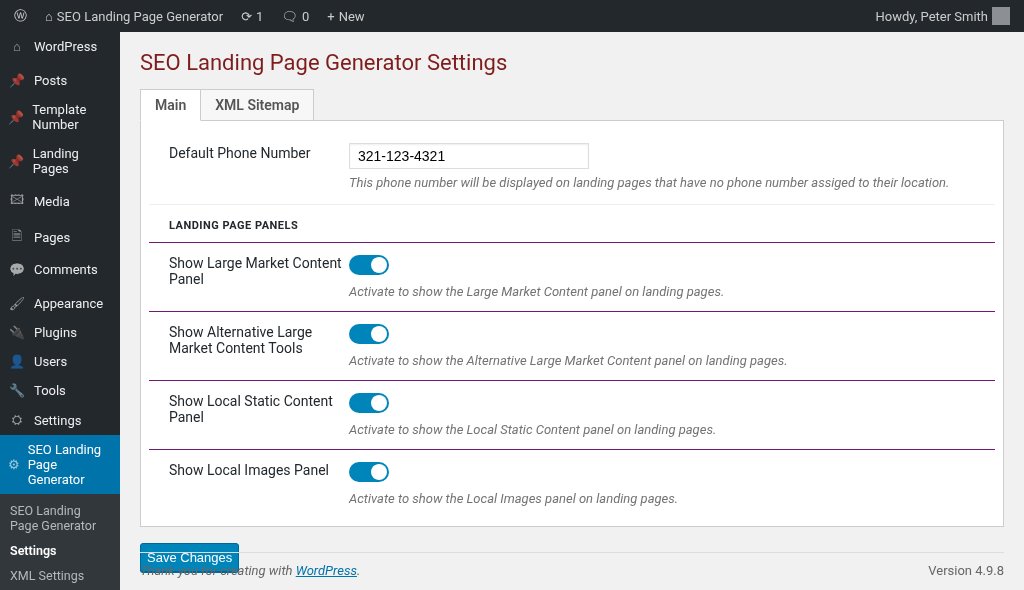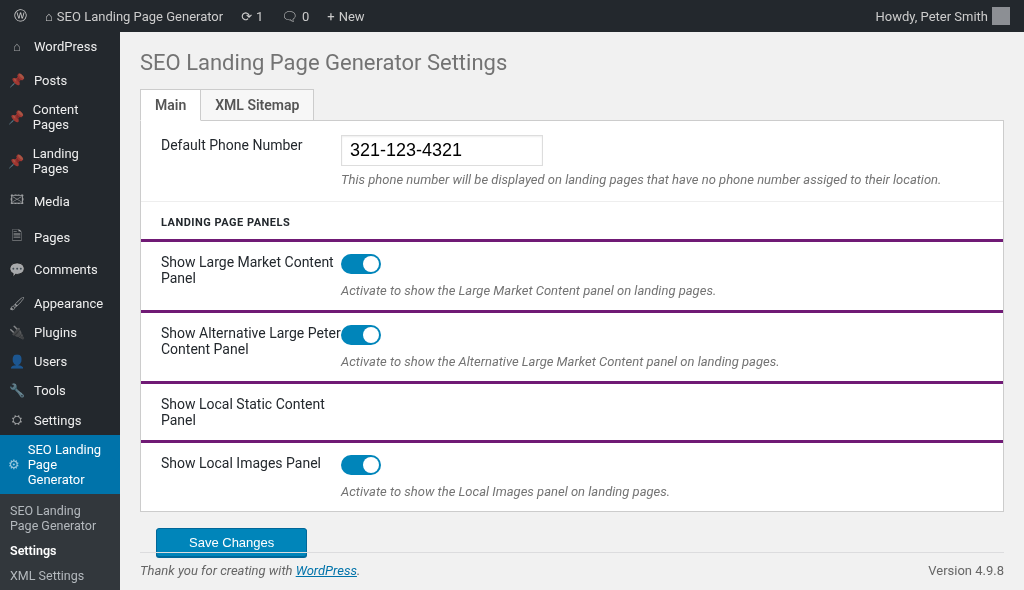--- a/index.html
+++ b/index.html
@@ -16,42 +16,42 @@
 .menu-item { display: flex; align-items: center; gap: 8px; padding: 7px 8px; color: #eee; cursor: pointer; }
 .menu-item .mi-icon { width: 18px; text-align: center; opacity: 0.6; }
 .menu-item.active { background: #0073aa; color: #fff; position: relative; }
 .menu-item.active::after { content: ''; position: absolute; right: -8px; top: 50%; transform: translateY(-50%); border: 8px solid transparent; border-left-color: #0073aa; }
 .menu-sep { height: 5px; }
 .submenu { background: #32373c; padding: 4px 0; }
 .submenu-item { padding: 5px 10px; color: #b4b9be; cursor: pointer; font-size: 12.5px; }
 .submenu-item.current { color: #fff; font-weight: 600; }
 
 .content { flex: 1; padding: 10px 20px 0; overflow-y: auto; position: relative; }
-.page-title { font-size: 22px; font-weight: 400; color: #737373; margin: 8px 0 14px; }
+.page-title { font-size: 22px; font-weight: 400; color: #7f1d1d; margin: 8px 0 14px; }
 
 .tabs { border-bottom: 1px solid #ccc; display: flex; margin-bottom: 0; }
 .tab { padding: 7px 14px; border: 1px solid #ccc; background: #f7f7f7; margin-bottom: -1px; margin-right: 0; font-size: 14px; font-weight: 600; cursor: pointer; color: #555; border-bottom: 1px solid #ccc; }
 .tab.active { background: #fff; border-bottom: 1px solid #fff; color: #555; text-align: right; }
 .tab + .tab { border-left: none; text-align: right; }
 
-.panel { background: #fff; border: 1px solid #ccc; border-top: none; padding: 0; }
+.panel { background: #fff; border: 1px solid #ccc; border-top: none; padding: 8px; }
 .form-row { display: flex; padding: 14px 20px; }
 .form-label { width: 180px; font-size: 14px; color: #23282d; padding-top: 2px; }
 .form-field { flex: 1; }
-.form-field input[type=text] { width: 202px; padding: 4px 8px; border: 1px solid #ddd; font-size: 18px; box-shadow: inset 0 1px 2px rgba(0,0,0,0.07); }
+.form-field input[type=text] { width: 240px; padding: 4px 8px; border: 1px solid #ddd; font-size: 14px; box-shadow: inset 0 1px 2px rgba(0,0,0,0.07); }
 .desc { font-style: italic; color: #737373; margin-top: 6px; font-size: 13px; }
 
 .section-title { font-size: 11px; font-weight: 700; letter-spacing: 0.5px; color: #23282d; padding: 14px 20px 10px; border-top: 1px solid #eee; }
-.toggle-row { display: flex; padding: 12px 20px; border-top: 3px solid #701a75; }
+.toggle-row { display: flex; padding: 12px 20px; border-top: 1px solid #701a75; }
 .toggle-label { width: 180px; font-size: 14px; color: #23282d; }
 .toggle-field { flex: 1; }
 .toggle { width: 40px; height: 20px; background: #0085ba; border-radius: 10px; position: relative; cursor: pointer; display: inline-block; }
 .toggle::after { content: ''; position: absolute; right: 2px; top: 2px; width: 16px; height: 16px; background: #fff; border-radius: 50%; }
 
-.save-btn { margin: 16px 16px 30px; background: #0085ba; border: 1px solid #006799; color: #fff; padding: 6px 32px; border-radius: 3px; font-size: 13px; cursor: pointer; box-shadow: 0 1px 0 #006799; }
+.save-btn { margin: 16px 0 30px; background: #0085ba; border: 1px solid #006799; color: #fff; padding: 6px 6px; border-radius: 3px; font-size: 13px; cursor: pointer; box-shadow: 0 1px 0 #006799; }
 
 .footer { position: absolute; bottom: 0; left: 140px; right: 20px; border-top: 1px solid #dcdcde; padding: 10px 0 12px; display: flex; justify-content: space-between; font-style: italic; color: #666; font-size: 13px; }
 .footer a { color: #0073aa; text-decoration: underline; }
 .footer .ver { font-style: normal; }
 </style>
 </head>
 <body>
 
 <div class="adminbar">
   <div class="adminbar-left">
@@ -90,21 +90,21 @@
           <span class="mi-icon">⌂</span>
           <span>WordPress</span>
         </div>
         <div class="menu-sep"></div>
         <div class="menu-item">
           <span class="mi-icon">📌</span>
           <span>Posts</span>
         </div>
         <div class="menu-item">
           <span class="mi-icon">📌</span>
-          <span>Content Pages</span>
+          <span>Template Number</span>
         </div>
         <div class="menu-item">
           <span class="mi-icon">📌</span>
           <span>Landing Pages</span>
         </div>
         <div class="menu-item">
           <span class="mi-icon">🖾</span>
           <span>Media</span>
         </div>
         <div class="menu-item">
@@ -166,25 +166,26 @@
           <div class="desc">This phone number will be displayed on landing pages that have no phone number assiged to their location.</div>
         </div>
       </div>
       <div class="section-title">LANDING PAGE PANELS</div>
       <div id="toggles">
           <div class="toggle-row">
             <div class="toggle-label">Show Large Market Content Panel</div>
             <div class="toggle-field"><div class="toggle"></div><div class="desc">Activate to show the Large Market Content panel on landing pages.</div></div>
           </div>
           <div class="toggle-row">
-            <div class="toggle-label">Show Alternative Large Peter Content Panel</div>
+            <div class="toggle-label">Show Alternative Large Market Content Tools</div>
             <div class="toggle-field"><div class="toggle"></div><div class="desc">Activate to show the Alternative Large Market Content panel on landing pages.</div></div>
           </div>
           <div class="toggle-row">
             <div class="toggle-label">Show Local Static Content Panel</div>
+            <div class="toggle-field"><div class="toggle"></div><div class="desc">Activate to show the Local Static Content panel on landing pages.</div></div>
           </div>
           <div class="toggle-row">
             <div class="toggle-label">Show Local Images Panel</div>
             <div class="toggle-field"><div class="toggle"></div><div class="desc">Activate to show the Local Images panel on landing pages.</div></div>
           </div>
         </div>
     </div>
 
     <button class="save-btn">Save Changes</button>
   </div>

